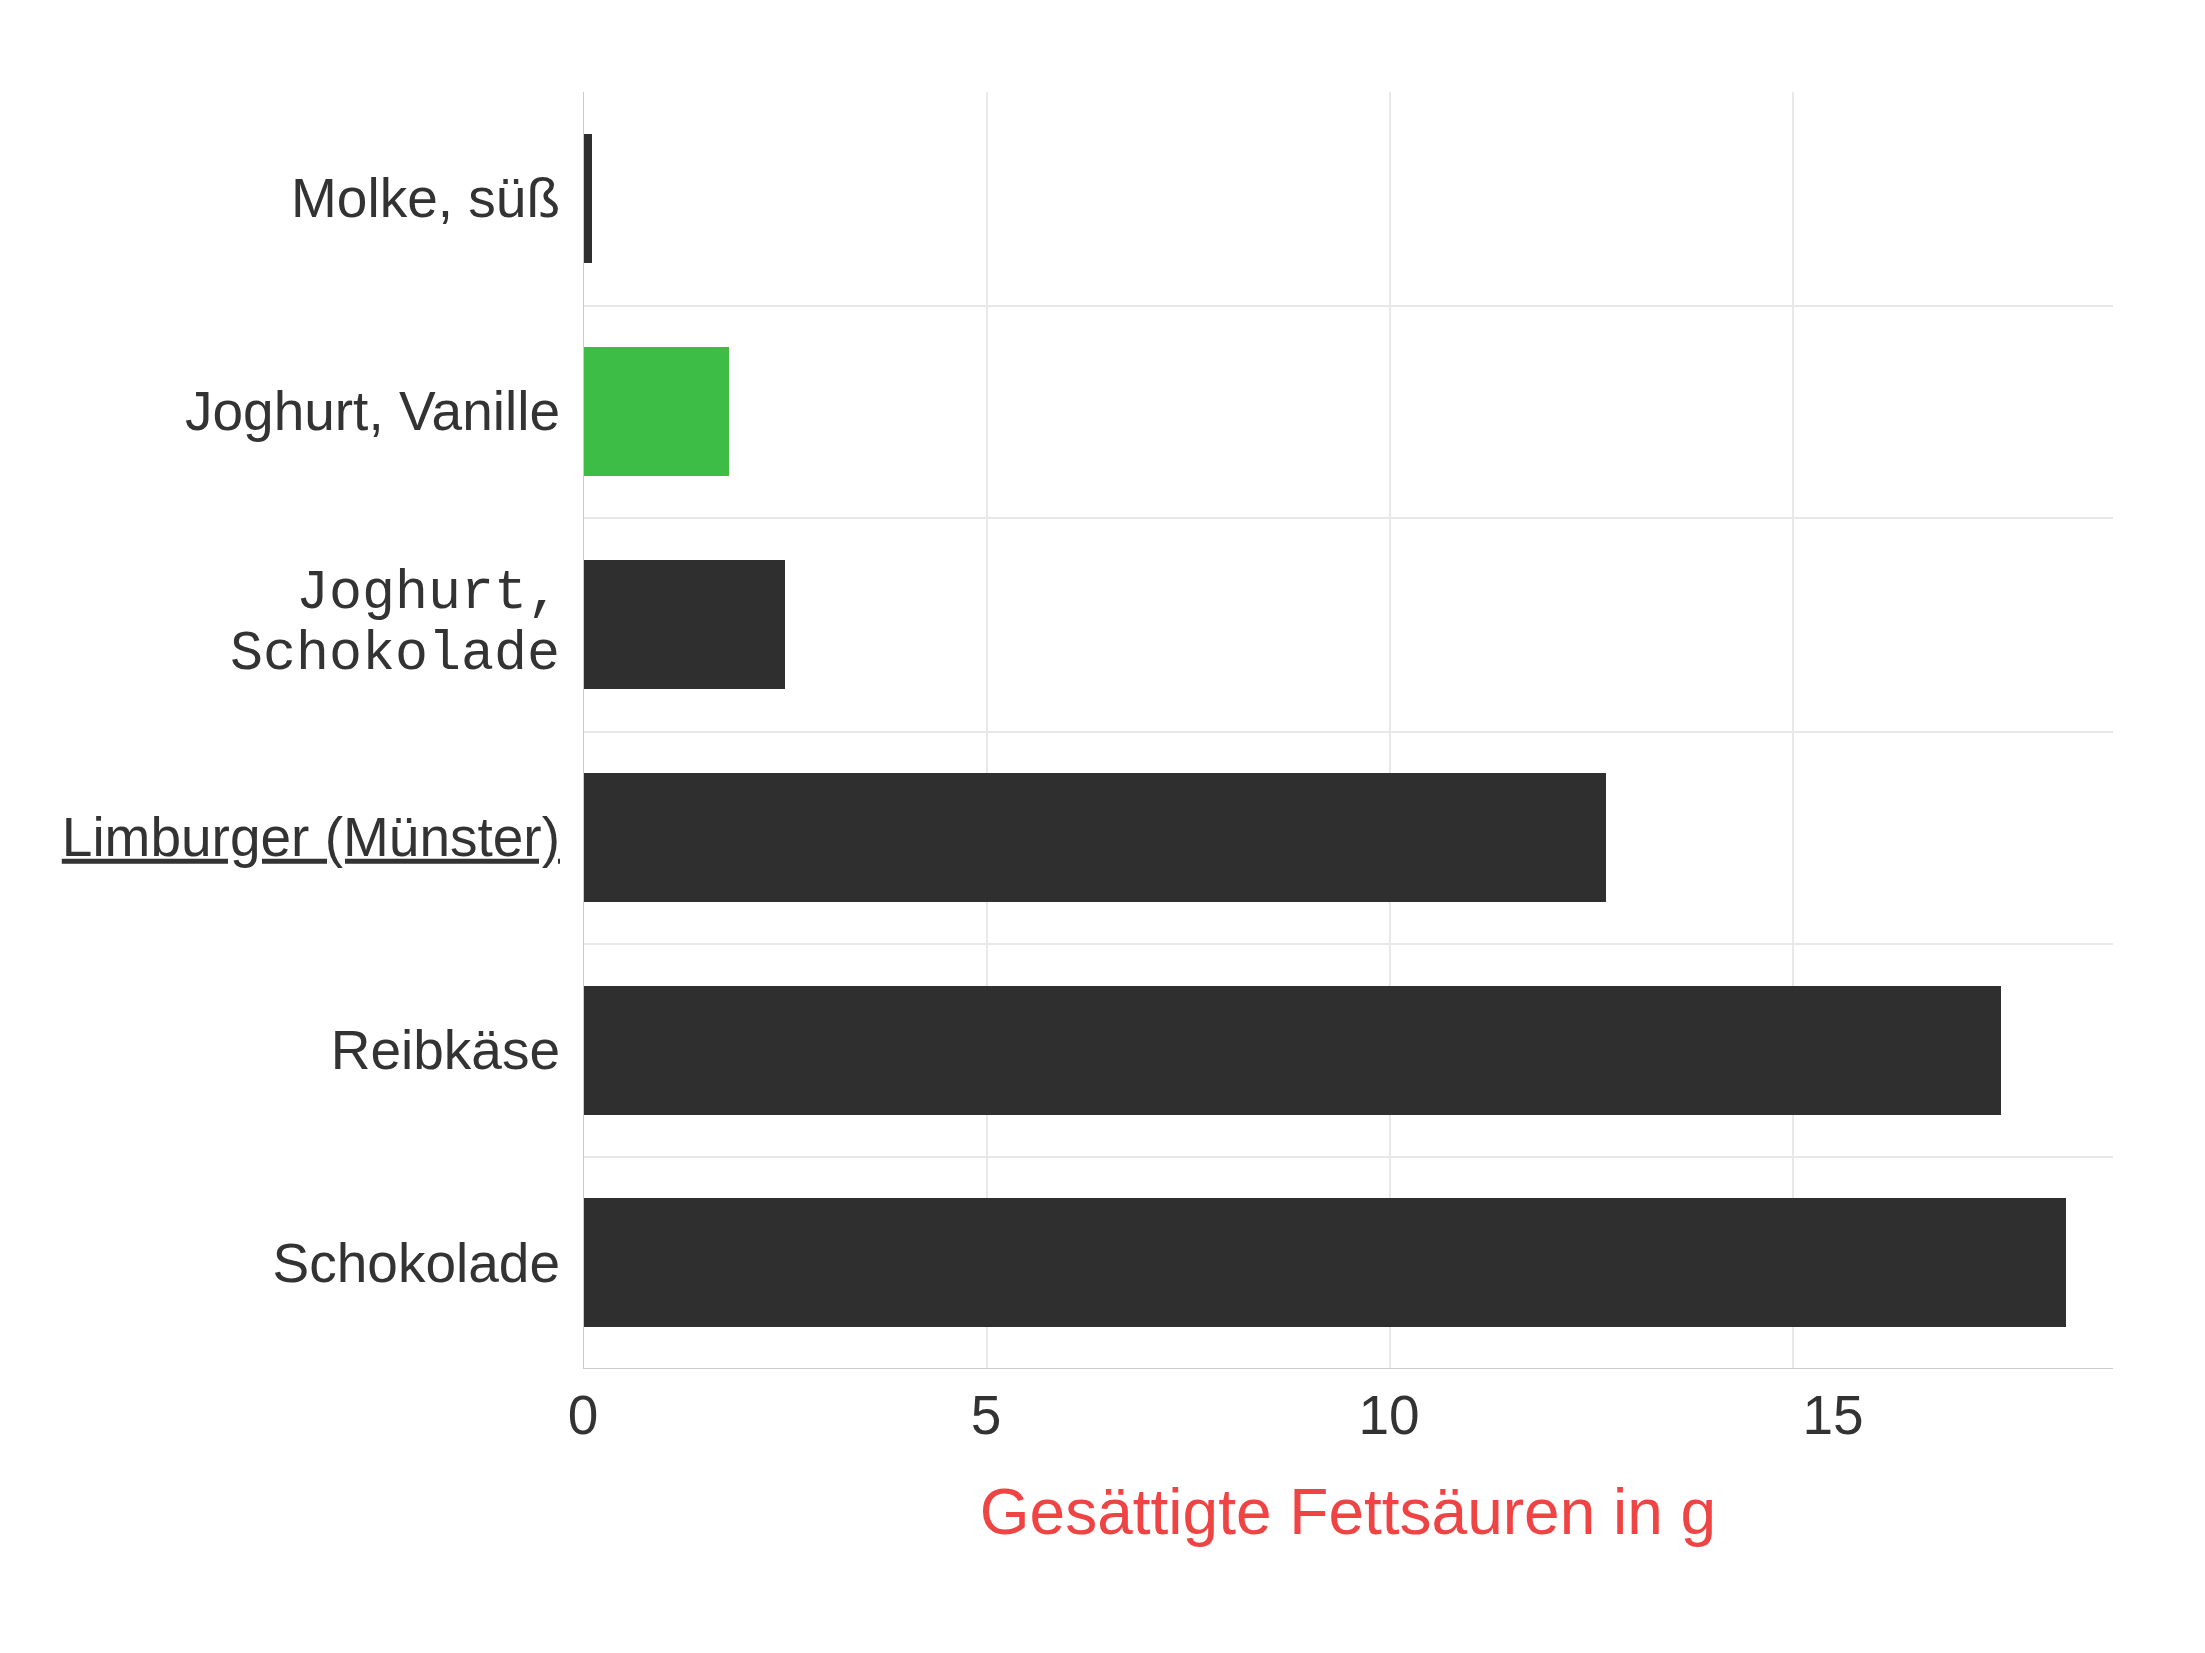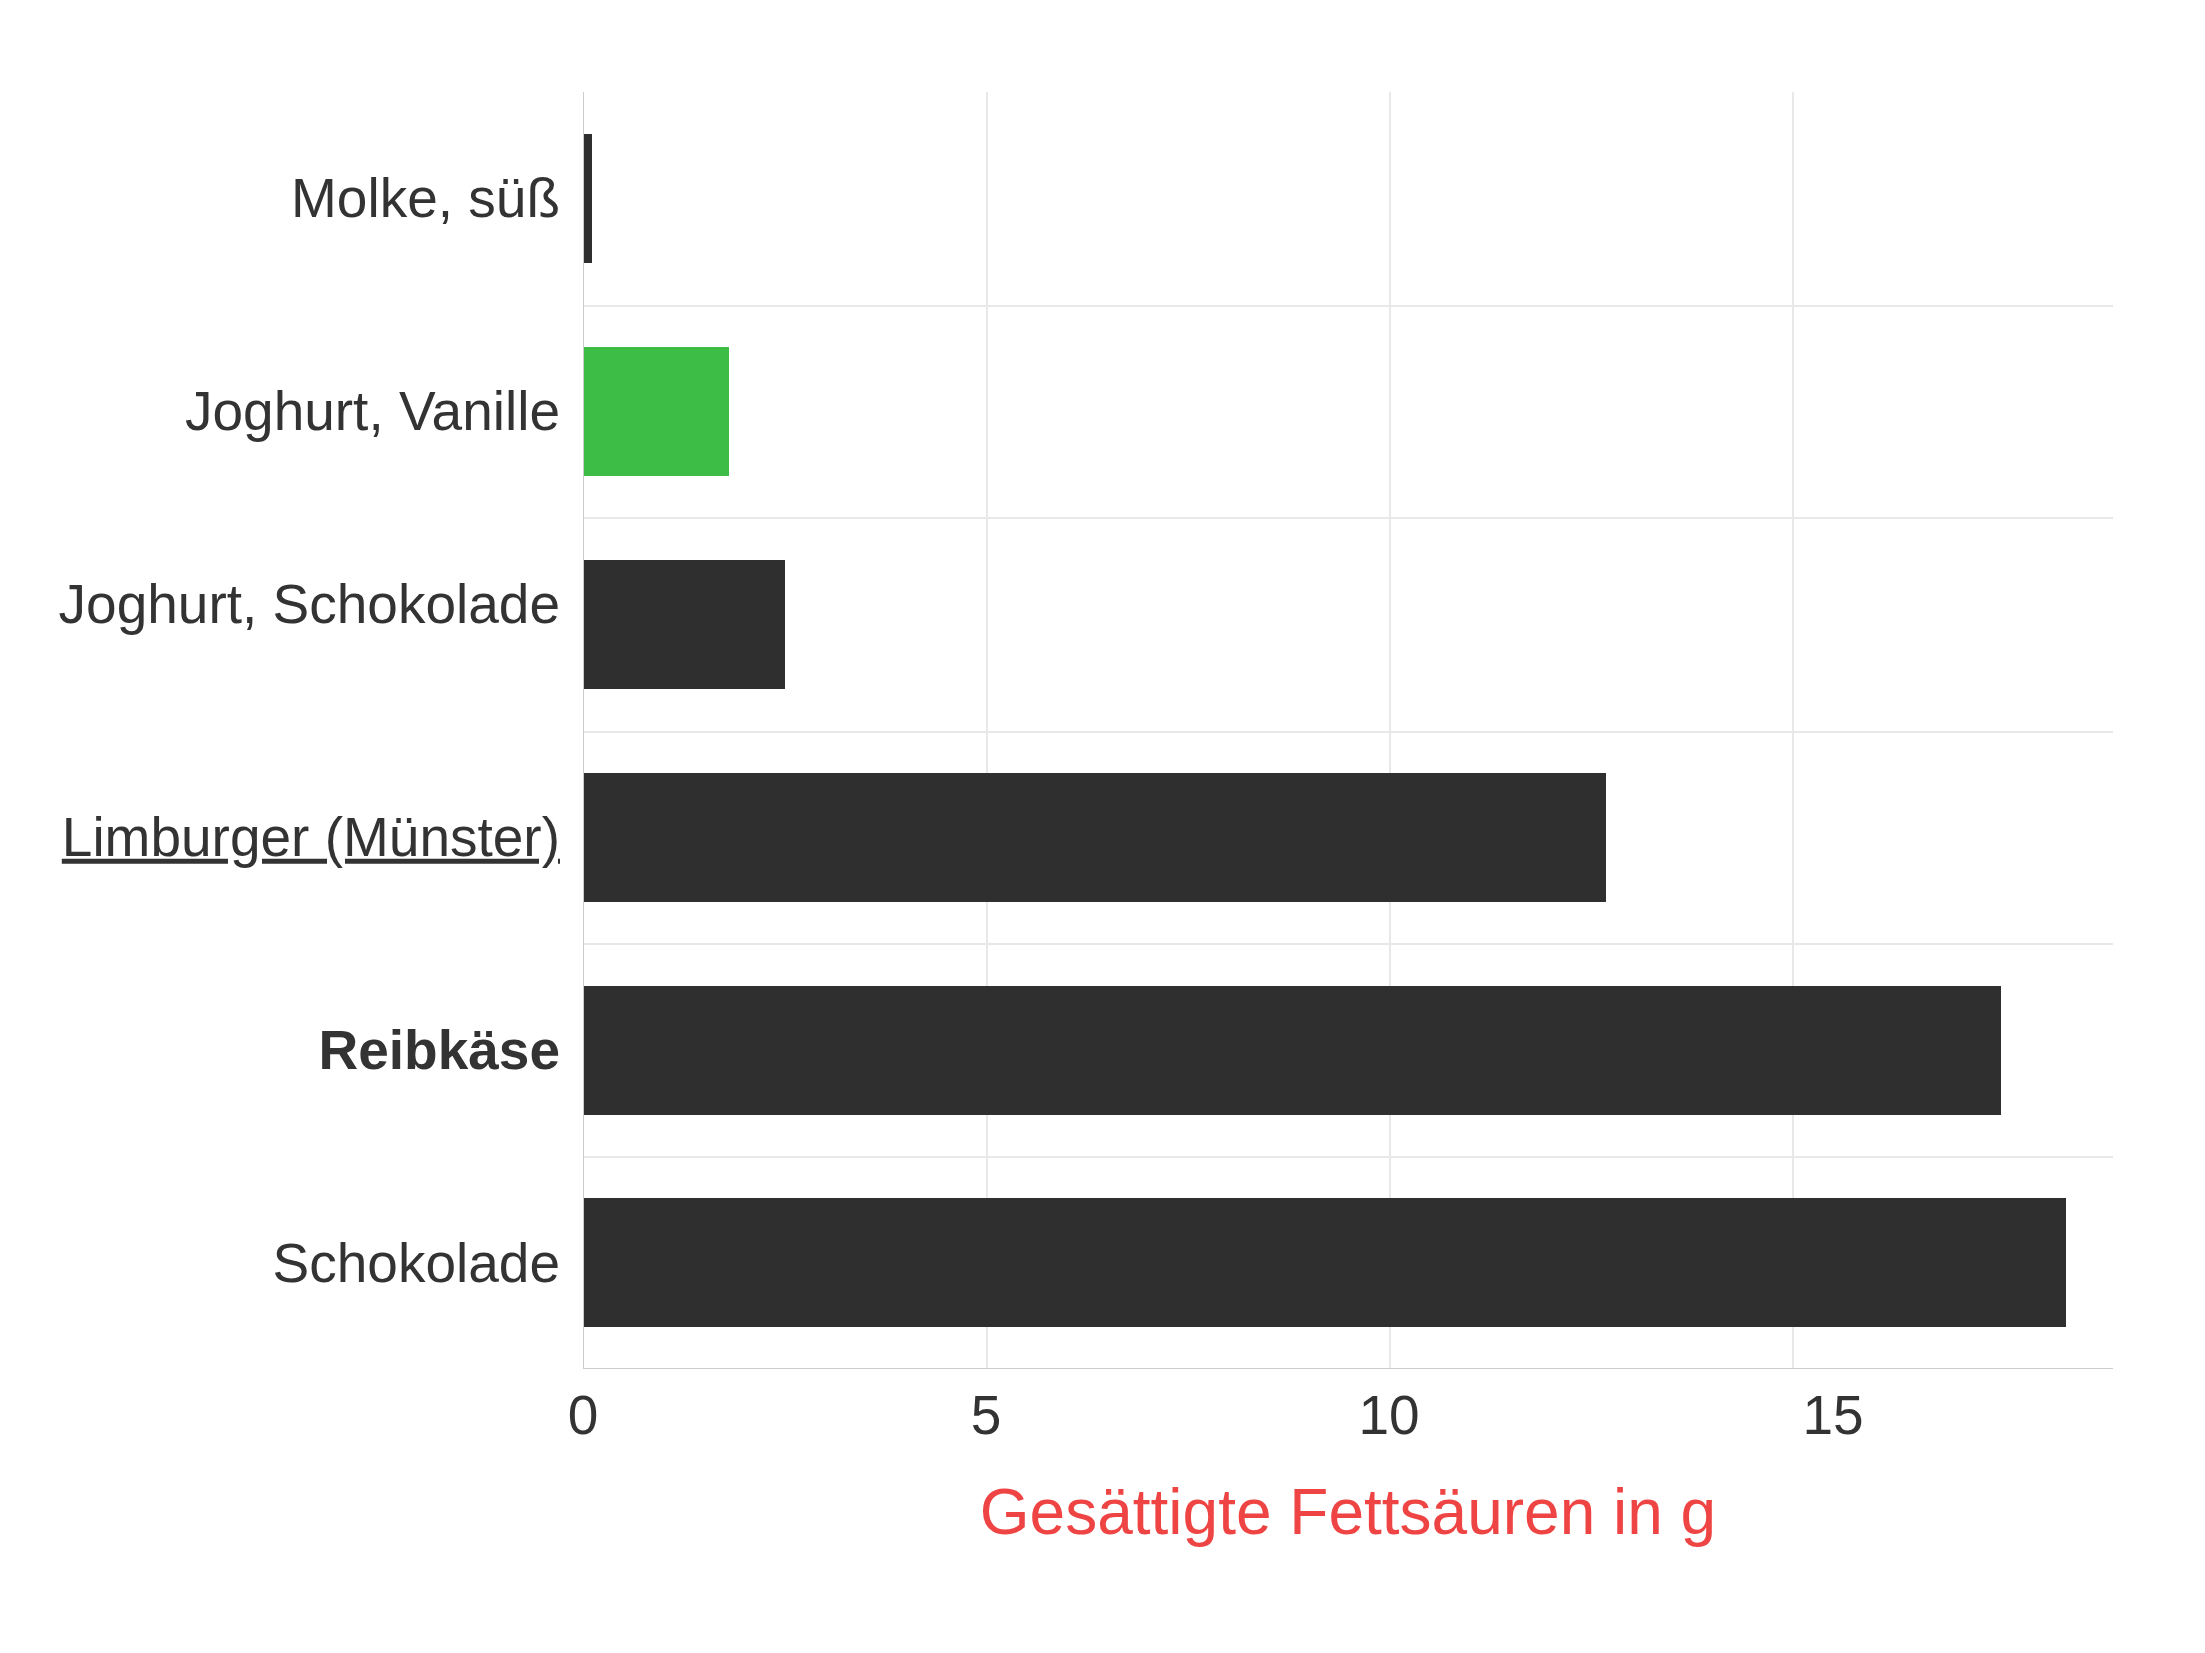--- a/index.html
+++ b/index.html
@@ -95,23 +95,23 @@
     <div class="bar" style="top:42px; left:0; width:8.3px;"></div>
     <div class="bar highlight" style="top:255px; left:0; width:145px;"></div>
     <div class="bar" style="top:468px; left:0; width:201px;"></div>
     <div class="bar" style="top:681px; left:0; width:1022px;"></div>
     <div class="bar" style="top:894px; left:0; width:1417px;"></div>
     <div class="bar" style="top:1106px; left:0; width:1482px;"></div>
   </div>
 
   <div class="y-label" style="top:198px;">Molke, süß</div>
   <div class="y-label" style="top:411px;">Joghurt, Vanille</div>
-  <div class="y-label" style="top:604px;">Joghurt, Schokolade</div>
+  <div class="y-label" style="top:624px;font-family:Liberation Mono, monospace;">Joghurt, Schokolade</div>
   <div class="y-label" style="top:837px;text-decoration:underline;">Limburger (Münster)</div>
-  <div class="y-label" style="top:1050px;font-weight:bold;">Reibkäse</div>
+  <div class="y-label" style="top:1050px;">Reibkäse</div>
   <div class="y-label" style="top:1263px;">Schokolade</div>
 
   <div class="x-tick" style="left:583px;">0</div>
   <div class="x-tick" style="left:986px;">5</div>
   <div class="x-tick" style="left:1389px;text-align:right;">10</div>
   <div class="x-tick" style="left:1833px;">15</div>
 
   <div class="x-axis-label">Gesättigte Fettsäuren in g</div>
 </div>
 

